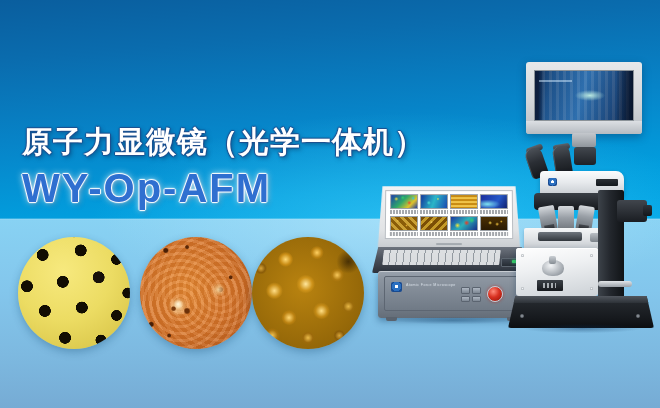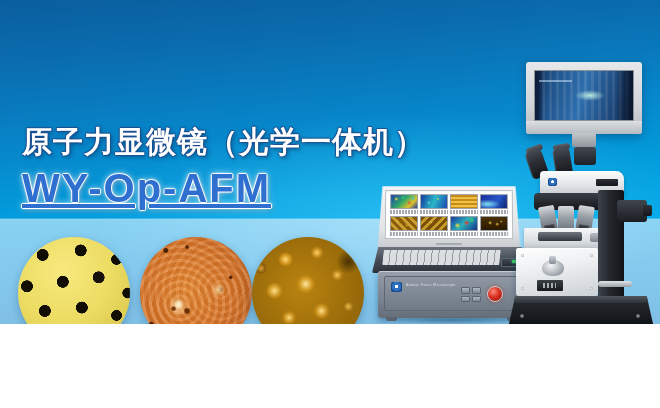--- a/index.html
+++ b/index.html
@@ -1,20 +1,20 @@
 <!DOCTYPE html>
 <html><head>
 <meta charset="utf-8">
 <style>
   html,body{margin:0;padding:0;background:#fff;}
   body{font-family:"Liberation Sans","DejaVu Sans",sans-serif;}
 
   #banner{
     position:relative;
-    width:660px;height:324px;
+    width:660px;height:408px;
     overflow:hidden;
     background:#0b6fb4;
   }
 
   
   .sky{
     position:absolute;left:0;top:0;width:660px;height:219px;
     background:linear-gradient(175deg,#0a5e9e 0%,#0a6cae 22%,#0784c8 52%,#029ddd 80%,#00a6e6 100%);
   }
   .sky-glow{
@@ -46,21 +46,20 @@
   }
   .title-model{
     position:absolute;left:22px;top:166px;
     font-size:40px;font-weight:700;letter-spacing:2px;
     color:#2f6fd0;white-space:nowrap;
     text-shadow:
       0 0 2px #ffffff, 1px 0 1px #ffffff, -1px 0 1px #ffffff,
       0 1px 1px #ffffff, 0 -1px 1px #ffffff,
       0 0 7px rgba(255,255,255,.9),
       2px 3px 5px rgba(10,60,110,.35);
-    text-decoration: underline;
   }
 
   
   .afm-circle{
     position:absolute;border-radius:50%;
     box-shadow:0 3px 8px rgba(10,60,100,.30);
     overflow:hidden;
   }
   .afm-1{
     left:18px;top:237px;width:112px;height:112px;

